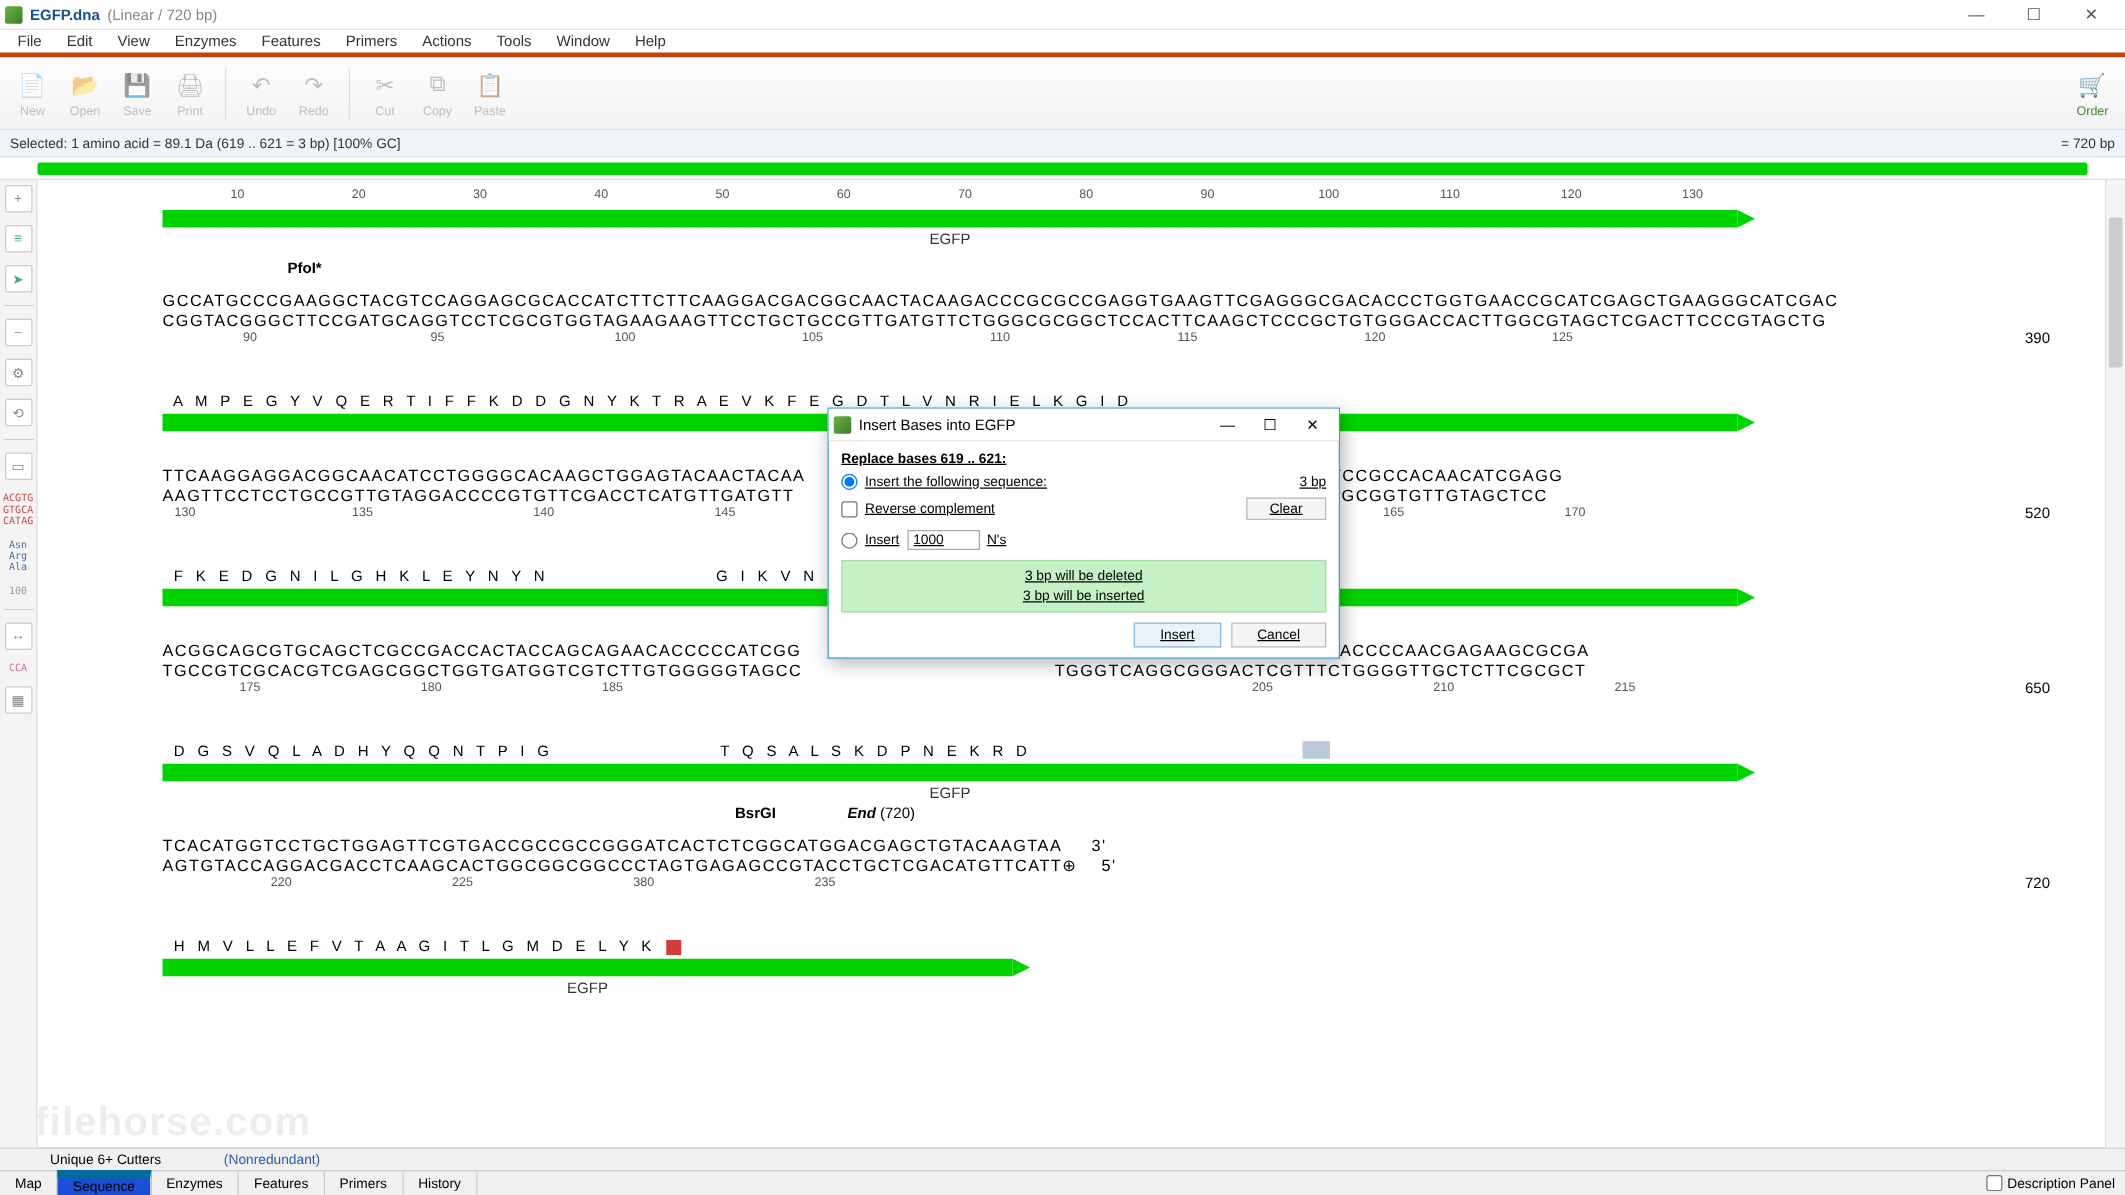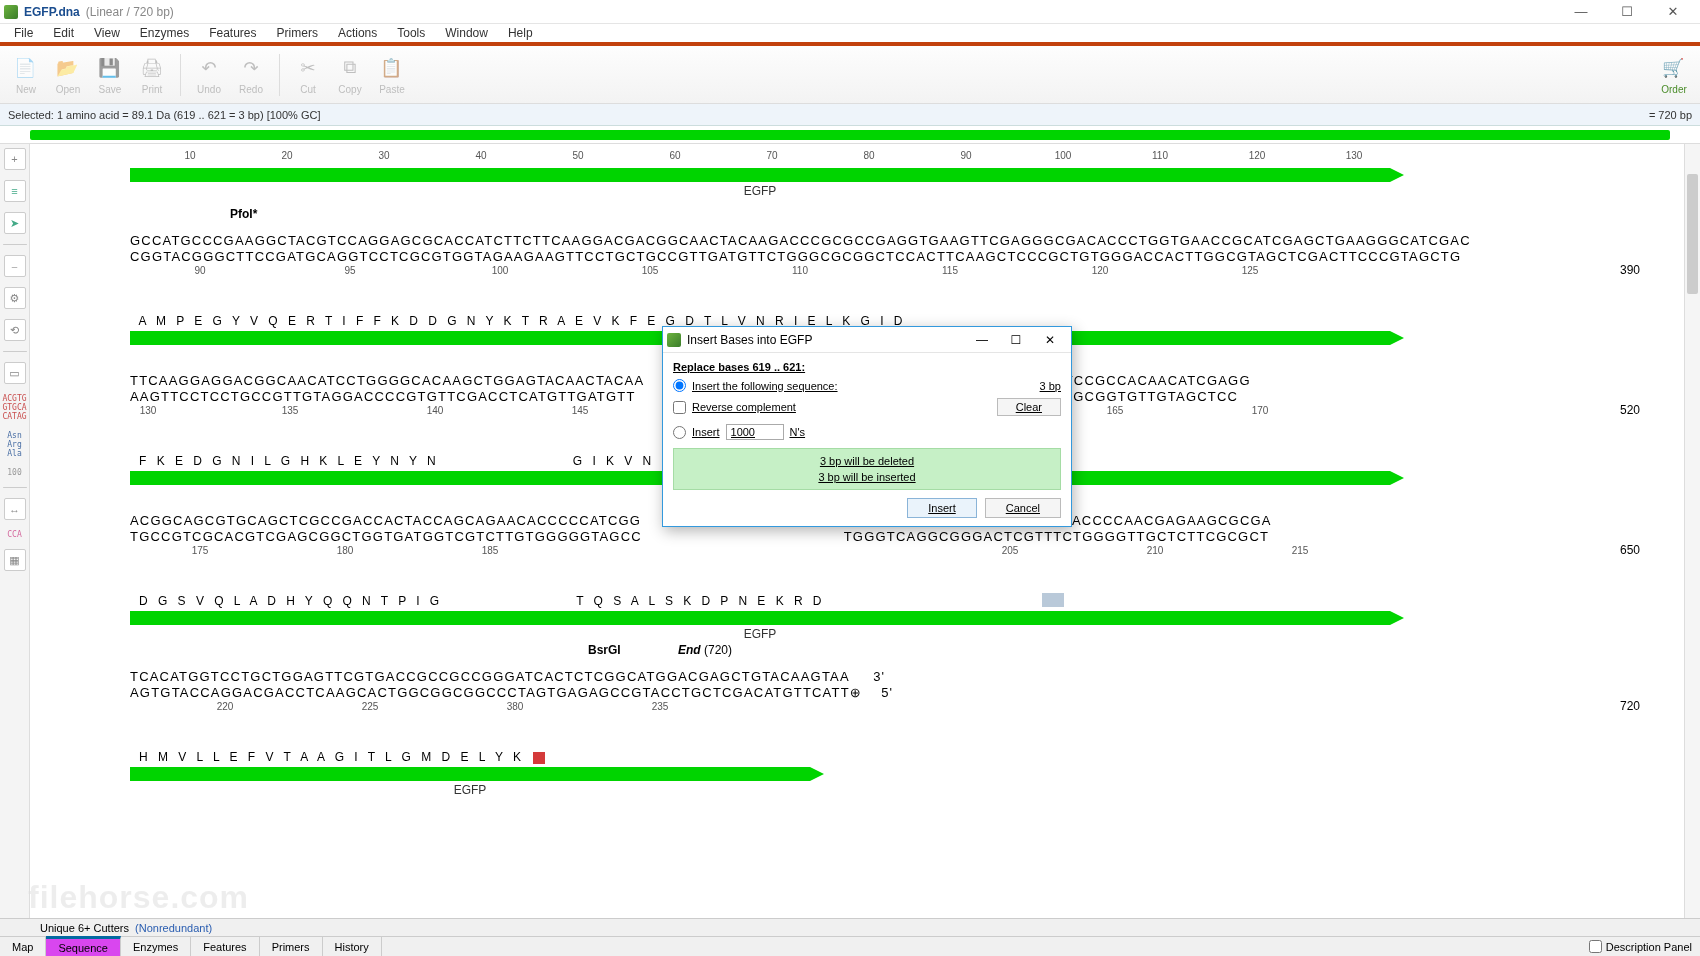--- a/index.html
+++ b/index.html
@@ -79,26 +79,26 @@
 .dialog .chk-row .clear-btn { margin-left:auto; padding:2px 18px; border:1px solid #bbb; background:#f5f5f5; font-size:11px;}
 .dialog .insert-n { display:flex; align-items:center; gap:6px; margin-top:8px; }
 .dialog .spinner { width:58px; border:1px solid #aaa; padding:1px 4px; font-size:11px;}
 .dialog .status-box { background:#c6f0c6; border:1px solid #a5dca5; margin-top:8px; padding:4px 0; text-align:center; font-size:11px; line-height:16px; }
 .dialog .btn-row { display:flex; justify-content:flex-end; gap:8px; margin-top:8px; }
 .dialog .btn { padding:3px 20px; border:1px solid #8ab4d8; background:#eaf3fb; font-size:11px;}
 .dialog .btn.cancel { border-color:#bbb; background:#f5f5f5; }
 
 
 .bottom-strip { height:18px; background:#f0f0f0; border-top:1px solid #ccc; display:flex; align-items:center; padding:0 40px; font-size:11px;}
-.bottom-strip a { color:#2a5db0; text-decoration:none; }
+.bottom-strip a { color:#2a5db0; text-decoration:none;margin-left:44px; }
 
 
 .bottom-tabs { height:20px; background:#f0f0f0; border-top:1px solid #ccc; display:flex; align-items:stretch; font-size:11px; }
 .bottom-tabs .tab { padding:2px 12px; border-right:1px solid #ccc; display:flex;align-items:center; }
-.bottom-tabs .tab.active { background:#d946ef; border-top:3px solid #0369a1; margin-top:-1px; }
+.bottom-tabs .tab.active { background:#1d4ed8; border-top:7px solid #0369a1; margin-top:-1px; }
 .bottom-tabs .right-panel { margin-left:auto; display:flex;align-items:center; padding:0 8px; gap:4px;}
 
 .watermark { position:absolute; left:28px; bottom:40px; font-size:32px; color:#ddd; font-weight:bold; letter-spacing:1px; font-family:Arial,sans-serif; opacity:0.5;}
 
 .end-italic { font-style: italic; font-weight: bold;}
 .stopbox { display:inline-block; width:12px; height:12px; background:#d43a3a; vertical-align:middle; margin-left:2px;}
 </style>
 </head>
 <body>
 

